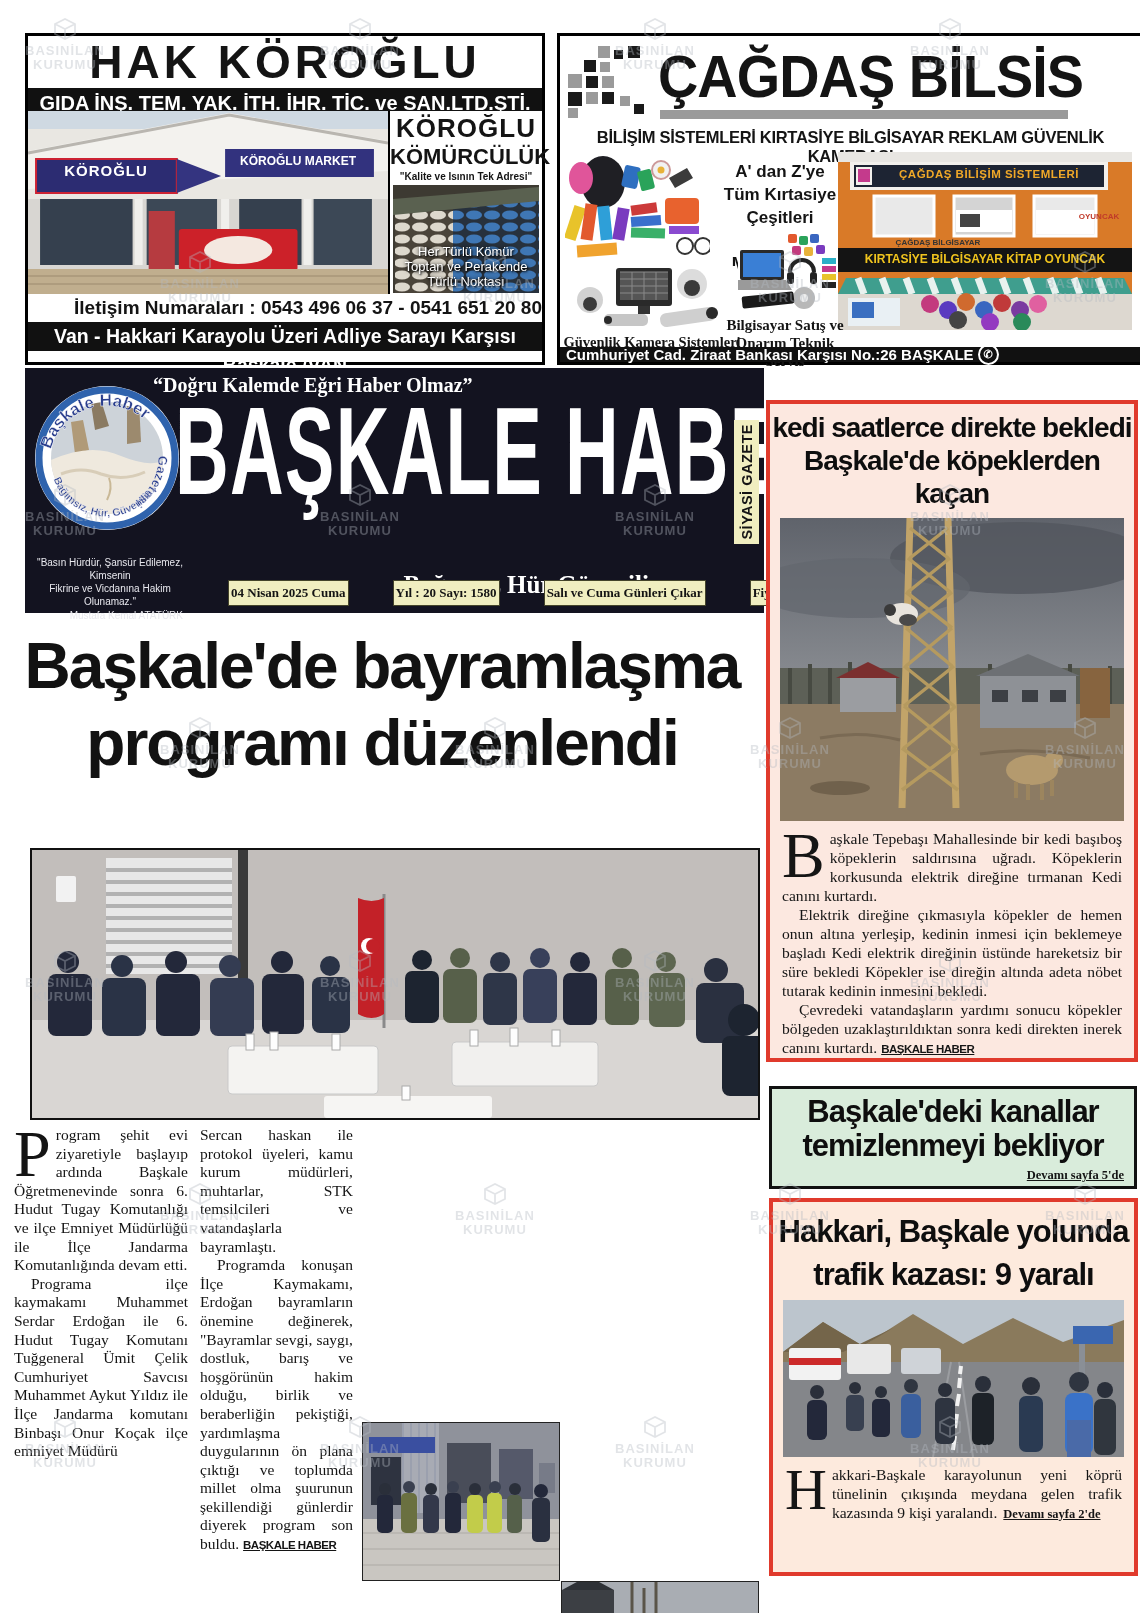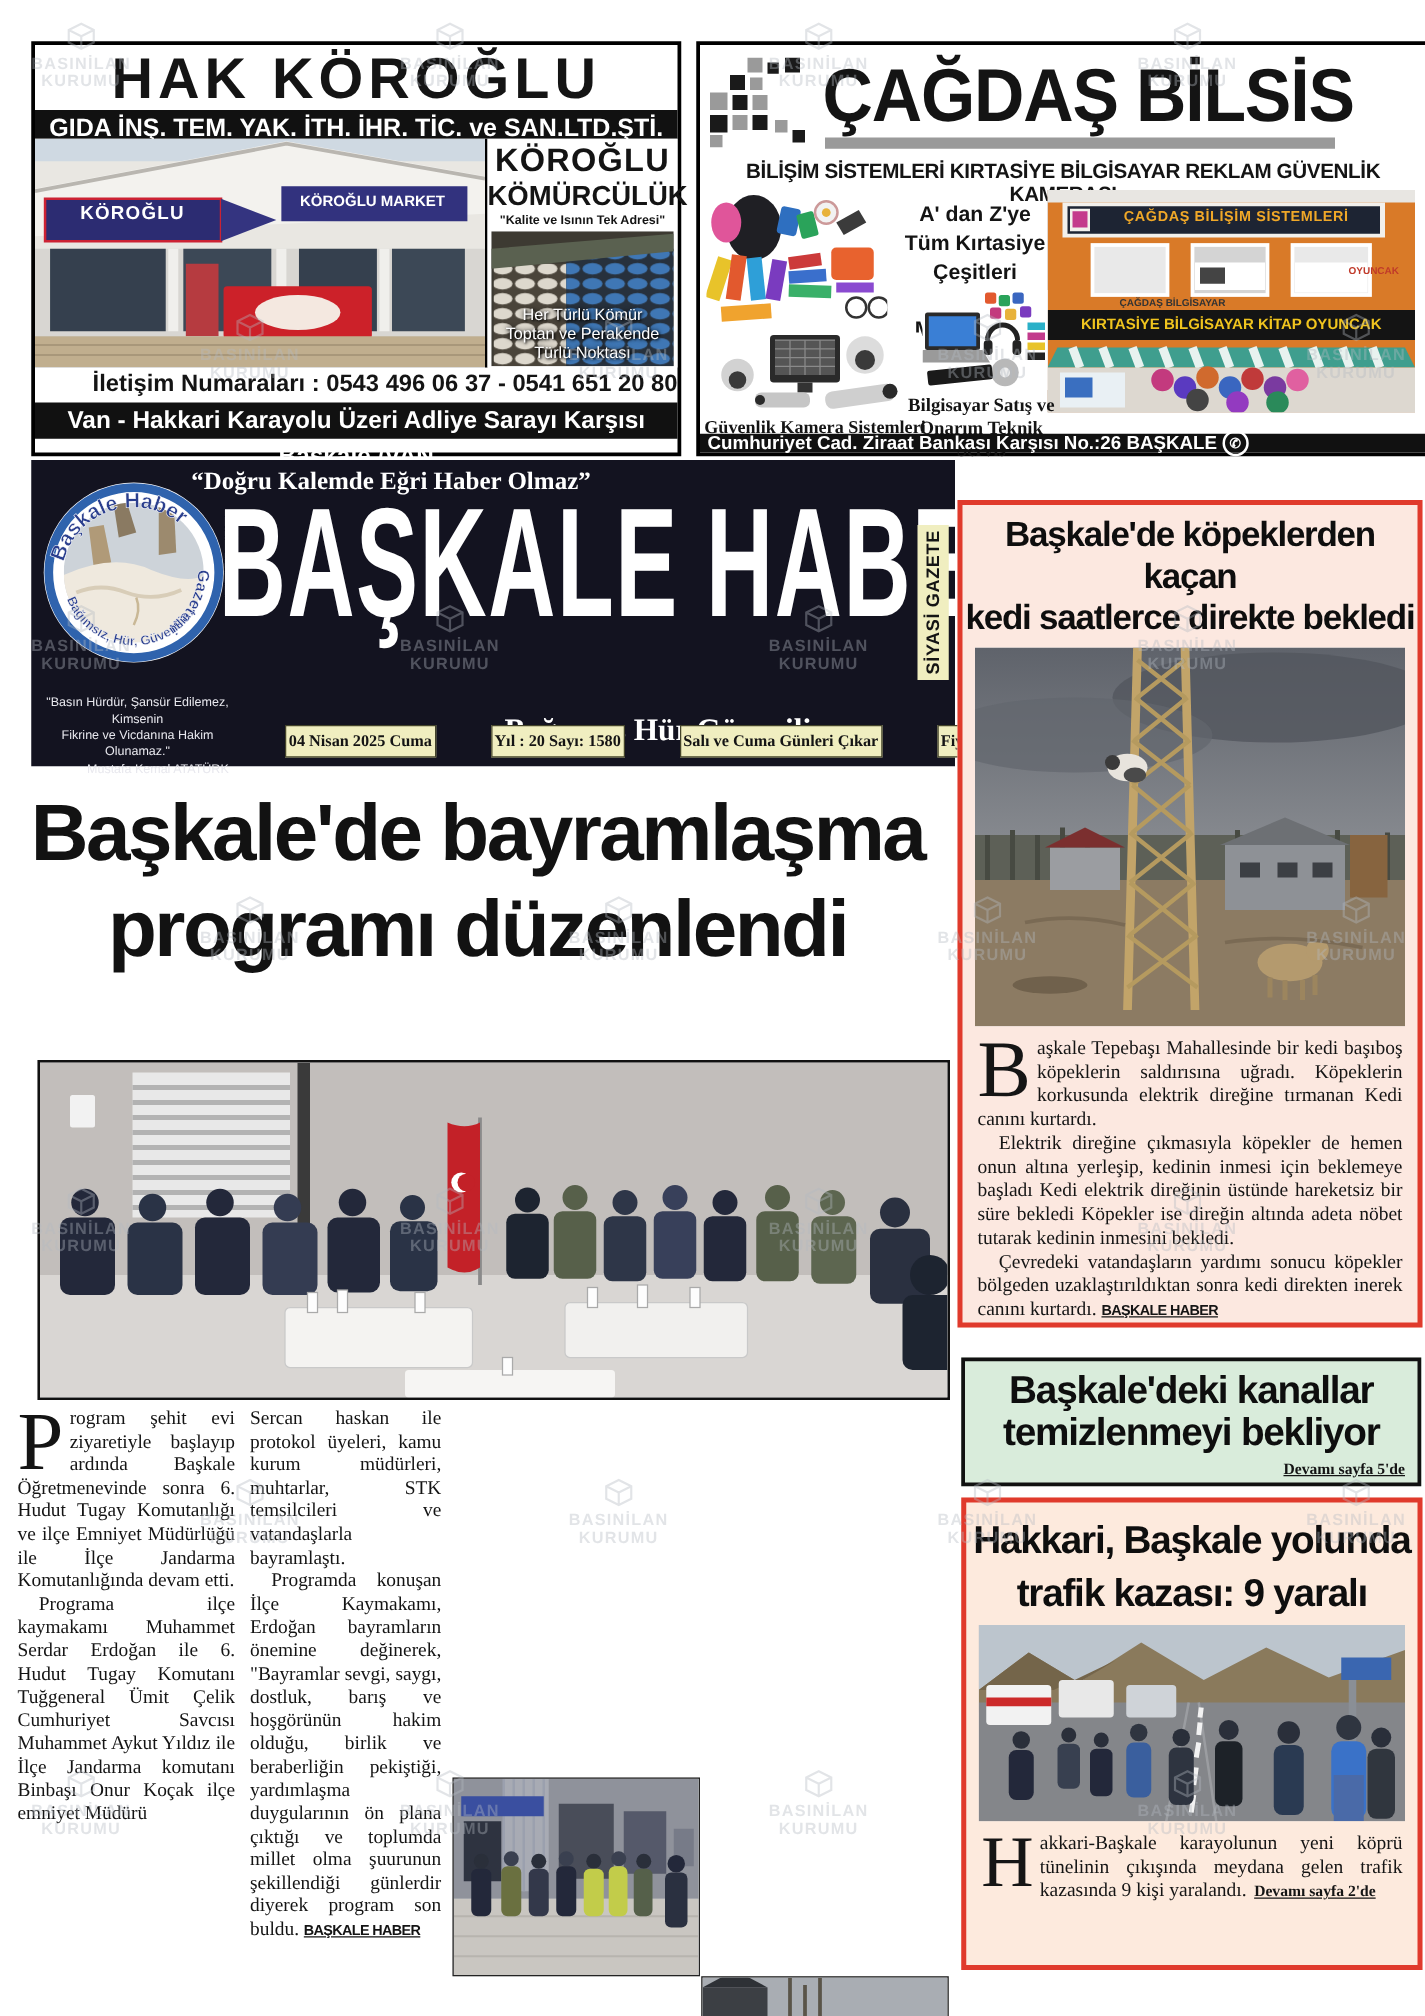--- a/index.html
+++ b/index.html
@@ -497,22 +497,22 @@
         <circle cx="168" cy="56" r="6" fill="#3f4536"></circle>
           <rect x="160" y="62" width="15" height="42" rx="5" fill="#5b6147"></rect>
         <circle cx="184" cy="54" r="6" fill="#3f4536"></circle>
           <rect x="176" y="60" width="15" height="44" rx="5" fill="#616849"></rect>
       </g>
     </svg>
   </div>
 
   <div id="cat-box" class="abs">
     <div class="box-title">
+      <div>kedi saatlerce direkte bekledi</div>
       <div>Başkale'de köpeklerden kaçan</div>
-      <div>kedi saatlerce direkte bekledi</div>
     </div>
     <div id="cat-photo" class="photo">
       <svg viewBox="0 0 344 303" preserveAspectRatio="none">
         <defs>
           <linearGradient id="catSky" x1="0" y1="0" x2="0" y2="1">
             <stop offset="0" stop-color="#5f636b"></stop>
               <stop offset="0.6" stop-color="#8d9095"></stop>
               <stop offset="1" stop-color="#a8aaae"></stop>
           </linearGradient>
         </defs>

